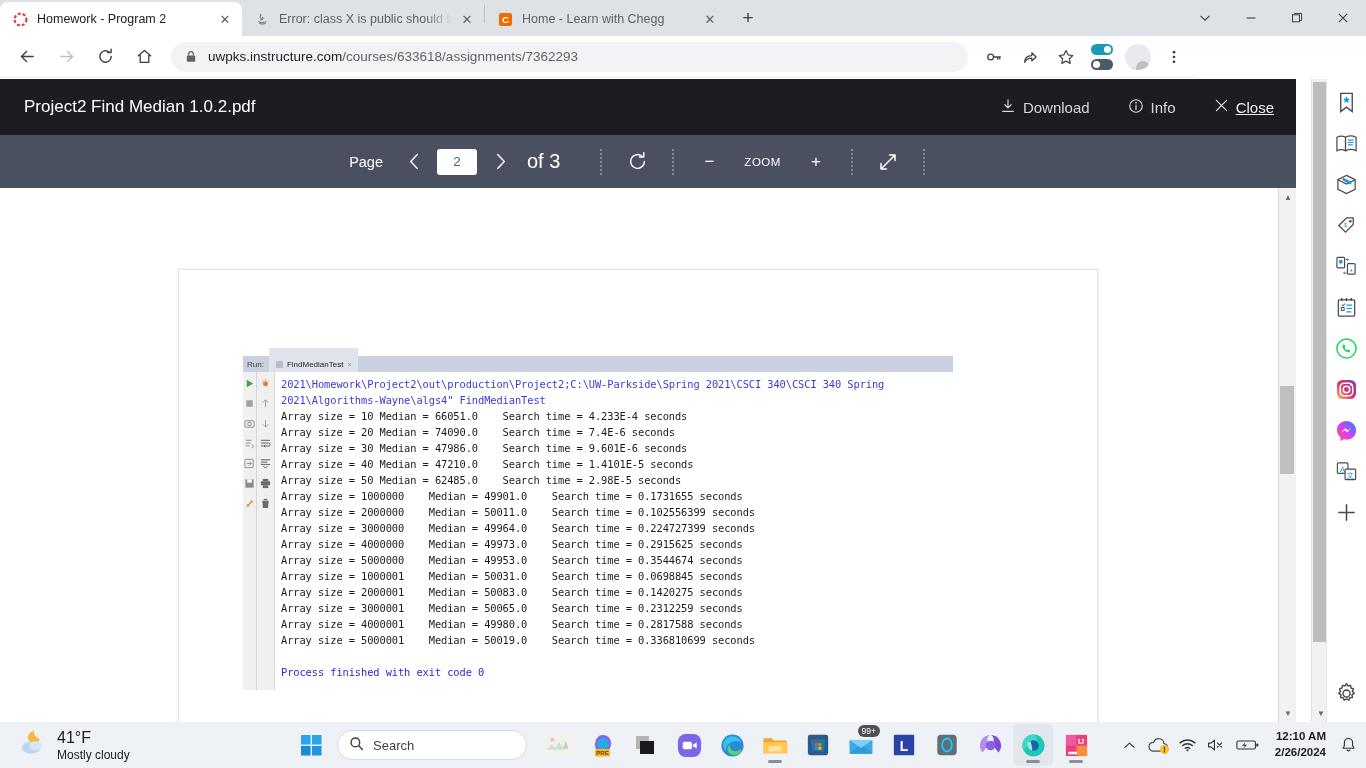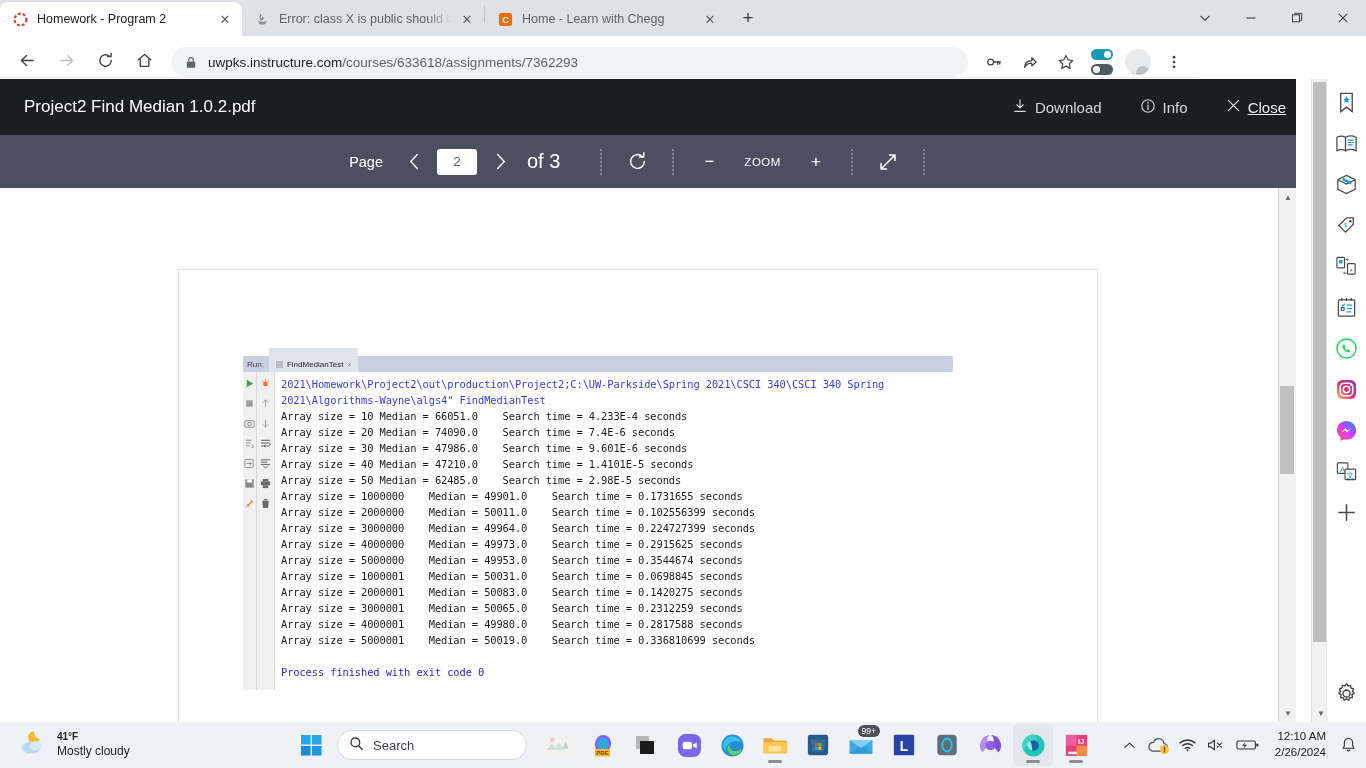--- a/index.html
+++ b/index.html
@@ -57,21 +57,21 @@
     display: flex; align-items: center;
   }
   .wc-btn {
     width: 46px; height: 36px; display: flex; align-items: center;
     justify-content: center; color: #3c4043; font-size: 13px;
   }
 
   
   .toolbar {
     position: absolute; left: 0; top: 36px; width: 1198px; height: 42px;
-    background: #ffffff; display: flex; align-items: flex-end;
+    background: #ffffff; display: flex; align-items: center;
     border-bottom: 1px solid #e8eaed;
   }
   .nav-btn {
     width: 34px; height: 34px; margin-left: 5px; border-radius: 50%;
     display: flex; align-items: center; justify-content: center;
     color: #5f6368;
   }
   .nav-btn.first { margin-left: 10px; }
   .omnibox {
     flex: 1 1 auto; height: 30px; margin: 0 8px 0 10px;
@@ -137,21 +137,21 @@
   
   .pdf-header {
     position: absolute; left: 0; top: 0; width: 1296px; height: 56px;
     background: #1b1d23;
     display: flex; align-items: center; gap: 28px;
   }
   .pdf-title {
     font-size: 17px; color: #ffffff; margin-left: 24px; font-weight: 400;
   }
   .pdf-header-actions {
-    margin-left: auto; display: flex; align-items: center; padding-right: 10px;
+    margin-left: auto; display: flex; align-items: center; padding-right: 22px;
   }
   .pdf-hdr-btn {
     display: flex; align-items: center; gap: 7px;
     color: #d4d6da; font-size: 15px; margin-left: 38px;
   }
   .pdf-hdr-btn .lbl { white-space: nowrap; }
   .pdf-hdr-btn.close .lbl { text-decoration: underline; color: #eceef0; }
 
   
   .pdf-toolbar {
@@ -278,21 +278,21 @@
   .taskbar {
     position: absolute; left: 0; bottom: 0; width: 1366px; height: 46px;
     background: #eef1f5;
     display: flex; align-items: center;
   }
   .weather {
     display: flex; align-items: center; gap: 9px; margin-left: 18px;
     width: 250px;
   }
   .weather-txt { line-height: 1.25; }
-  .weather-temp { font-size: 10px; color: #202124; font-weight: bold; }
+  .weather-temp { font-size: 16px; color: #202124; font-weight: normal; }
   .weather-desc { font-size: 12px; color: #202124; }
   .tb-center {
     position: absolute; left: 292px; display: flex; align-items: center; gap: 3px;
   }
   .start-btn { width: 38px; height: 38px; display: flex; align-items: center; justify-content: center; }
   .search-pill {
     height: 30px; background: #ffffff; border: 1px solid #d6dbe1;
     border-radius: 15px; display: flex; align-items: center;
     padding: 0 16px 0 11px; gap: 9px; margin-left: 4px; min-width: 190px;
   }
@@ -305,21 +305,21 @@
   .tb-app .underline {
     position: absolute; bottom: 3px; left: 50%; transform: translateX(-50%);
     width: 14px; height: 3px; border-radius: 2px; background: #8a8f96;
   }
   .badge {
     position: absolute; top: 1px; right: 1px; background: #4e5055;
     color: #fff; font-size: 8.5px; border-radius: 8px; padding: 1px 4px;
     line-height: 1.2;
   }
   .tray {
-    position: absolute; right: 10px; display: flex; align-items: center; gap: 11px;
+    position: absolute; right: 10px; display: flex; align-items: center; gap: 11px; font-weight: bold;
   }
   .tray-icon { display: flex; align-items: center; justify-content: center; color: #333; }
   .clock {
     text-align: right; font-size: 11.5px; color: #1c1c1c; line-height: 1.35;
     margin: 0 4px;
   }
 </style>
 </head>
 <body>
 

